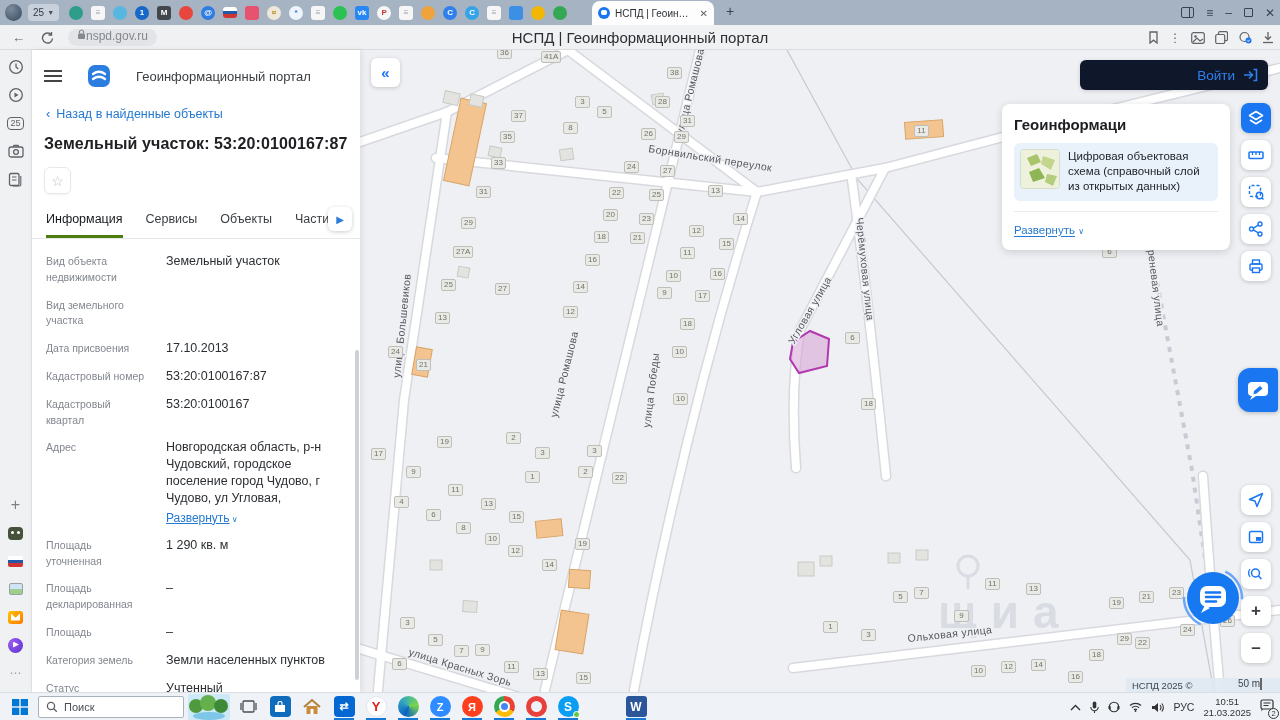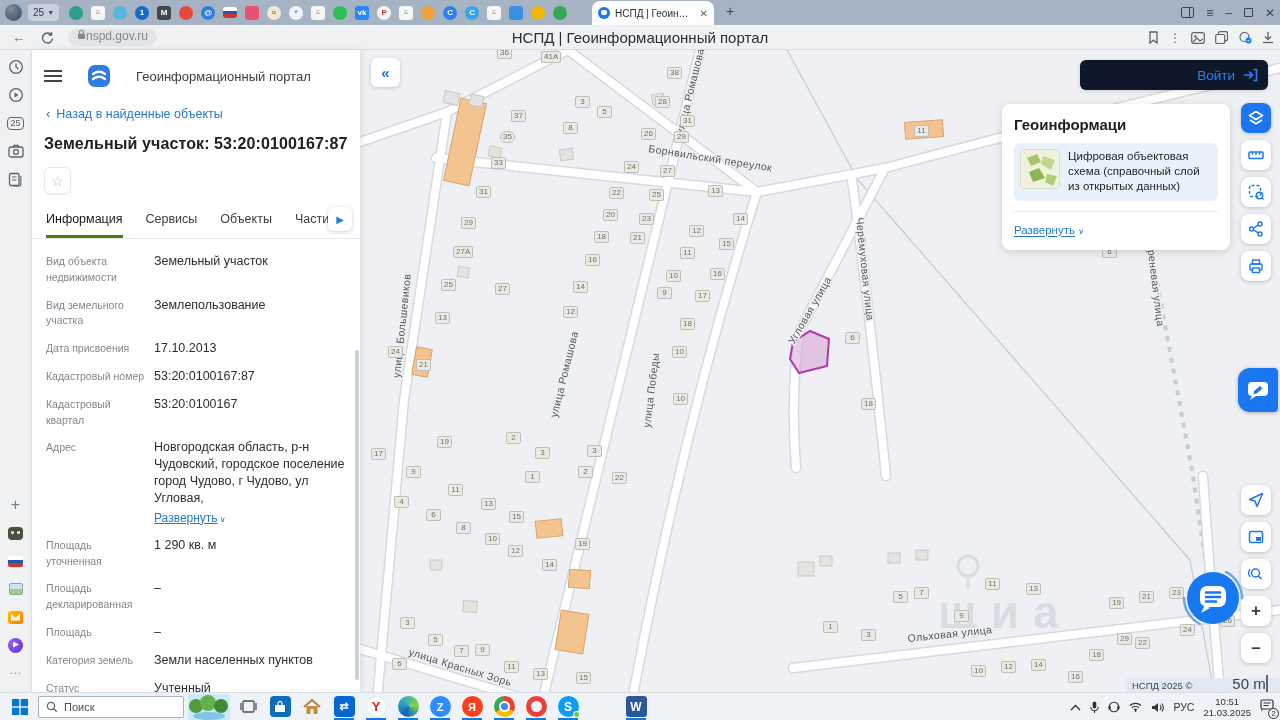--- a/index.html
+++ b/index.html
@@ -50,21 +50,21 @@
 #brand{font-size:13px;color:#3c4043}
 #backlink{display:flex;align-items:center;gap:6px;color:#2479d0;font-size:12.5px;padding:12px 12px 0 14px}
 #backlink .lt{font-size:13px}
 #ptitle{font-size:16px;font-weight:bold;color:#202124;padding:14px 12px 0 12px;letter-spacing:.1px}
 #starbox{margin:14px 0 0 12px;width:27px;height:27px;border:1px solid #e6e8eb;border-radius:6px;box-shadow:0 1px 2px rgba(0,0,0,.06);display:flex;align-items:center;justify-content:center;color:#b7bcc2;font-size:14px}
 #ptabswrap{position:relative;margin-top:10px;border-bottom:1px solid #e6e8ea;padding:0 0 0 14px;white-space:nowrap}
 .ptab2{display:inline-block;font-size:12.5px;color:#3c4043;padding:8px 0 9px 0;margin-right:23px}
 .ptab2.act{color:#17191c;border-bottom:3px solid #4d7c0f;font-weight:bold;font-weight:normal}
 #taboverflow{position:absolute;right:8px;top:3px;width:24px;height:24px;background:#fff;border-radius:6px;box-shadow:0 1px 4px rgba(0,0,0,.2);display:flex;align-items:center;justify-content:center;color:#2b7bd9;font-size:10px}
 #fields{padding:14px 10px 0 14px}
-.frow{display:flex;gap:6px;margin-bottom:11px}
+.frow{display:flex;gap:18px;margin-bottom:11px}
 .flabel{width:102px;flex:0 0 102px;font-size:10.5px;color:#82878f;line-height:1.5;padding-top:1px}
 .fvalue{flex:1;font-size:12.5px;color:#2b2f33;line-height:1.35}
 .fexpand{margin-top:3px;font-size:12px;color:#2479d0}
 .fexpand .chev{font-size:8px}
 #pscroll{position:absolute;right:1px;top:300px;width:4px;height:330px;background:#ccd1d6;border-radius:2px}
 
 #maparea{position:absolute;left:360px;top:50px;width:920px;height:642px;background:#eef0f4;overflow:hidden}
 #mapsvg{position:absolute;left:0;top:0}
 .street-label{font-size:10.5px;fill:#55575c;paint-order:stroke;stroke:#eef0f4;stroke-width:3px;letter-spacing:.4px}
 .wm{font-size:46px;font-weight:bold;fill:#ccd1d9;letter-spacing:14px}
@@ -82,21 +82,21 @@
 #baseexpand{font-size:11.5px;color:#2479d0}
 #baseexpand u{text-underline-offset:2px}
 #baseexpand .chev{font-size:8px}
 .toolcol{position:absolute;left:881px;display:flex;flex-direction:column;gap:7px}
 .tbtn{width:30px;height:30px;background:#fff;border-radius:8px;box-shadow:0 1px 4px rgba(0,0,0,.2);display:flex;align-items:center;justify-content:center;color:#1b76f2}
 .tbtn.active{background:#1b76f2;color:#fff}
 .tbtn.dark{color:#3a3d41;font-size:17px;font-weight:bold}
 #feedbackbtn{position:absolute;left:878px;top:318px;width:40px;height:44px;background:#1b76f2;border-radius:12px 4px 4px 12px;display:flex;align-items:center;justify-content:center;box-shadow:0 1px 4px rgba(0,0,0,.25)}
 #bigchat{position:absolute;left:822px;top:517px;width:62px;height:62px}
 #attrib{position:absolute;left:766px;top:628px;width:154px;height:14px;background:rgba(223,232,242,.92);display:flex;align-items:center;font-size:9.5px;color:#3f454c;padding:0 6px;justify-content:space-between}
-#scalebar{width:48px;text-align:center;font-size:15px;line-height:8px;position:relative;top:-1px}
+#scalebar{width:48px;text-align:center;font-size:10px;line-height:8px;position:relative;top:-1px}
 #scalebar .brk{height:4px;border-left:1px solid #666;border-right:1px solid #666;border-bottom:1px solid #666;margin-top:1px}
 
 #taskbar{position:absolute;left:0;top:692px;width:1280px;height:28px;background:#eff3f8;border-top:1px solid #d9dee3;display:flex;align-items:center;z-index:9}
 #startbtn{margin-left:12px}
 #tsearch{margin-left:10px;width:146px;height:22px;background:#fff;border:1px solid #a8b2bb;border-radius:2px;display:flex;align-items:center;gap:6px;padding:0 7px;font-size:11px;color:#4a4f55}
 #widgetimg{margin-left:4px;width:42px;height:26px;border-radius:2px;overflow:hidden}
 .tbi{width:28px;height:26px;display:flex;align-items:center;justify-content:center;position:relative;margin-left:4px}
 .tbi.run::after{content:"";position:absolute;left:4px;bottom:0;width:20px;height:2px;background:#1779d6}
 .appic{width:21px;height:21px;display:flex;align-items:center;justify-content:center;font-weight:bold}
 #tray{position:absolute;right:0;top:0;height:28px;display:flex;align-items:center;gap:9px;padding-right:6px;color:#333}
@@ -272,21 +272,20 @@
       <span id="ptabs"><span class="ptab2 act">Информация</span><span class="ptab2">Сервисы</span><span class="ptab2">Объекты</span><span class="ptab2">Части ЗУ</span></span>
       <span id="taboverflow">▶</span>
     </div>
     <div id="fields">
         <div class="frow">
           <div class="flabel">Вид объекта недвижимости</div>
           <div class="fvalue">Земельный участок</div>
         </div>
         <div class="frow">
           <div class="flabel">Вид земельного участка</div>
-          <div class="fvalue">Землепользование</div>
         </div>
         <div class="frow">
           <div class="flabel">Дата присвоения</div>
           <div class="fvalue">17.10.2013</div>
         </div>
         <div class="frow">
           <div class="flabel">Кадастровый номер</div>
           <div class="fvalue">53:20:0100167:87</div>
         </div>
         <div class="frow">
@@ -409,21 +408,21 @@
         <div class="hbadge" style="left: 307px; top: 17px;">38</div>
         <div class="hbadge" style="left: 215px; top: 46px;">3</div>
         <div class="hbadge" style="left: 295px; top: 46px;">28</div>
         <div class="hbadge" style="left: 237px; top: 56px;">5</div>
         <div class="hbadge" style="left: 151px; top: 60px;">37</div>
         <div class="hbadge" style="left: 320px; top: 65px;">31</div>
         <div class="hbadge" style="left: 203px; top: 72px;">8</div>
         <div class="hbadge" style="left: 554px; top: 75px;">11</div>
         <div class="hbadge" style="left: 281px; top: 78px;">26</div>
         <div class="hbadge" style="left: 314px; top: 81px;">29</div>
-        <div class="hbadge" style="left: 140px; top: 81px; border-radius: 6px;">35</div>
+        <div class="hbadge" style="left: 140px; top: 81px;">35</div>
         <div class="hbadge" style="left: 131px; top: 107px;">33</div>
         <div class="hbadge" style="left: 264px; top: 111px;">24</div>
         <div class="hbadge" style="left: 300px; top: 115px;">27</div>
         <div class="hbadge" style="left: 348px; top: 135px;">13</div>
         <div class="hbadge" style="left: 116px; top: 136px;">31</div>
         <div class="hbadge" style="left: 249px; top: 137px;">22</div>
         <div class="hbadge" style="left: 289px; top: 139px;">25</div>
         <div class="hbadge" style="left: 243px; top: 159px;">20</div>
         <div class="hbadge" style="left: 373px; top: 163px;">14</div>
         <div class="hbadge" style="left: 279px; top: 163px;">23</div>

